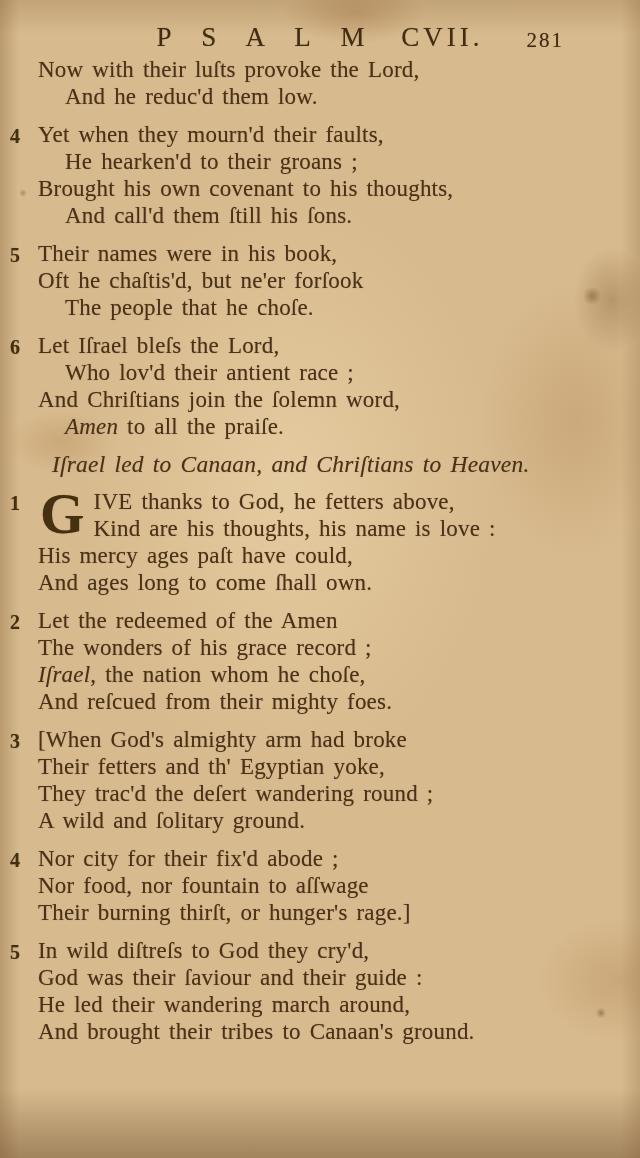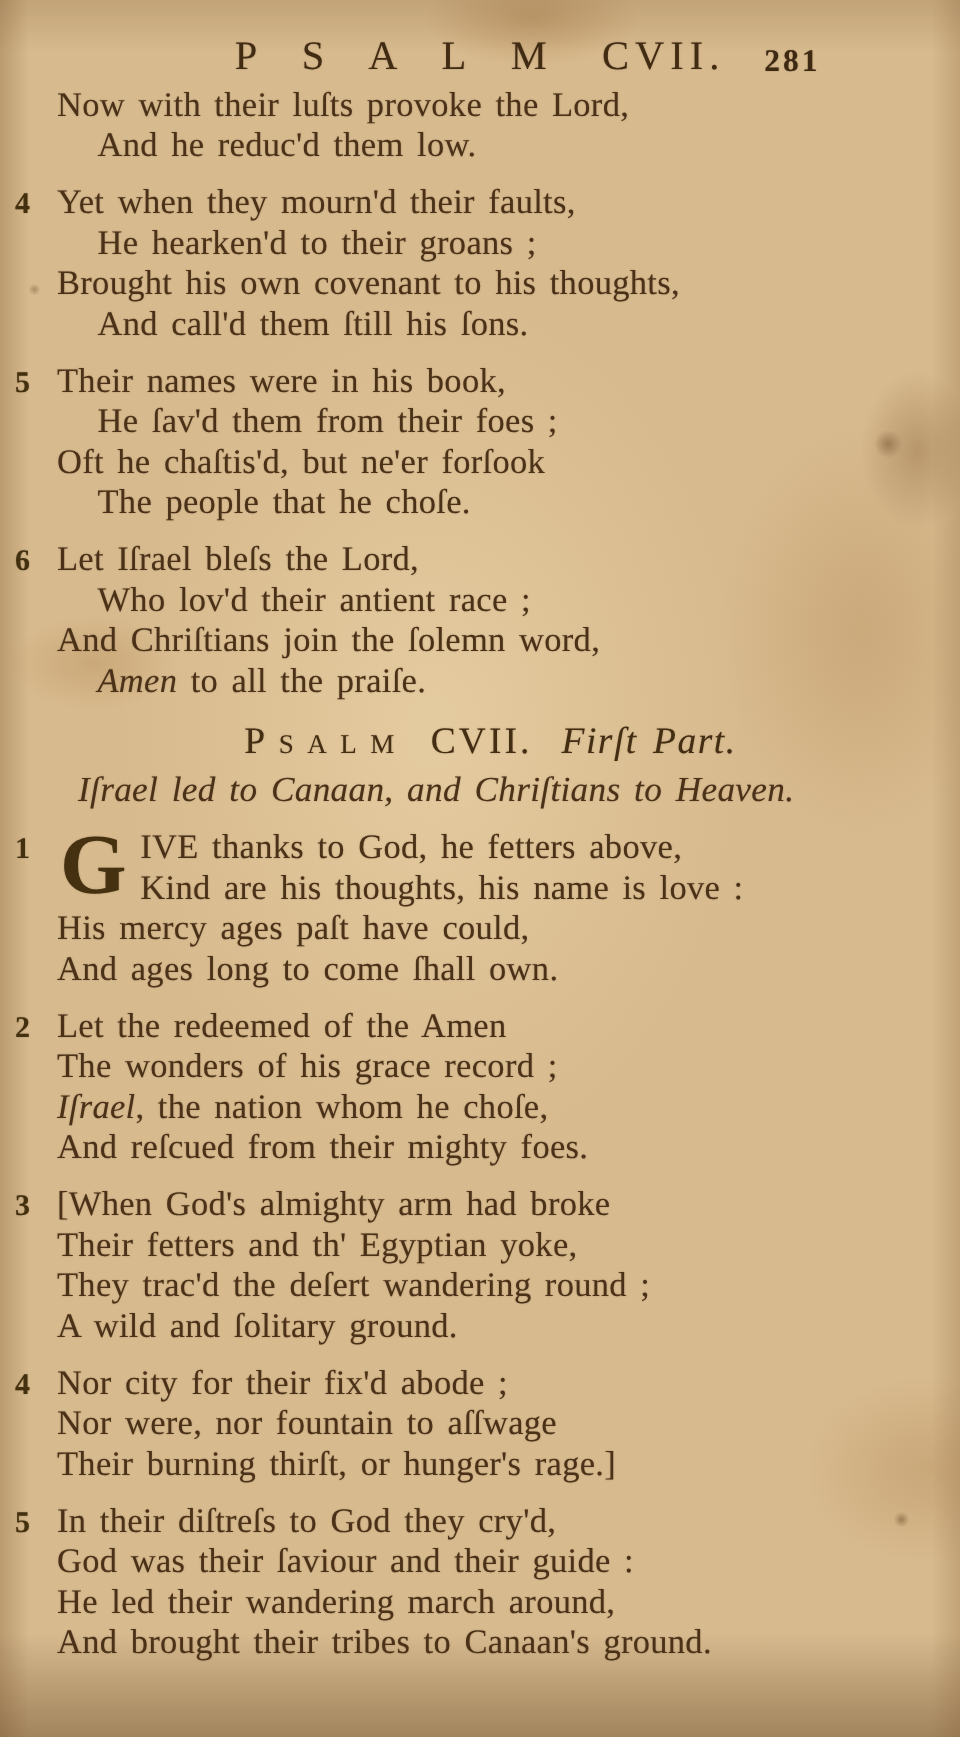--- a/index.html
+++ b/index.html
@@ -28,22 +28,22 @@
   .header-row { position: absolute; top: 22px; left: 0; right: 0; height: 34px; }
   .header-title {
     text-align: center;
     font-size: 27px;
     letter-spacing: 2px;
     color: #412b13;
   }
   .spaced-caps { letter-spacing: 12px; }
   .title-number { margin-left: 16px; letter-spacing: 4px; }
   .page-number {
-    position: absolute; top: 6px; right: 93px;
-    font-size: 21px; letter-spacing: 2px; font-weight: bold; color: #3e2a12;
+    position: absolute; top: 6px; right: 76px;
+    font-size: 21px; letter-spacing: 2px; font-weight: normal; color: #3e2a12;
   }
   .content {
     position: absolute;
     top: 56px; left: 38px; right: 24px;
     font-size: 23px;
     line-height: 27px;
     word-spacing: 3px;
     letter-spacing: 0.2px;
   }
   .stanza { position: relative; margin-bottom: 11px; }
@@ -104,38 +104,32 @@
       <span class="vnum">4</span>
       <div class="line">Yet when they mourn'd their faults,</div>
       <div class="line ind">He hearken'd to their groans ;</div>
       <div class="line">Brought his own covenant to his thoughts,</div>
       <div class="line ind">And call'd them ſtill his ſons.</div>
     </div>
 
     <div class="stanza">
       <span class="vnum">5</span>
       <div class="line">Their names were in his book,</div>
-      <div class="line ind">He ſav'd them from their foes ;</div>
       <div class="line">Oft he chaſtis'd, but ne'er forſook</div>
       <div class="line ind">The people that he choſe.</div>
     </div>
 
     <div class="stanza">
       <span class="vnum">6</span>
       <div class="line">Let Iſrael bleſs the Lord,</div>
       <div class="line ind">Who lov'd their antient race ;</div>
       <div class="line">And Chriſtians join the ſolemn word,</div>
       <div class="line ind"><span class="it">Amen</span><span> to all the praiſe.</span></div>
     </div>
 
-    <div class="part-heading ink">
-      <span class="small-caps">Psalm</span>
-      <span class="part-number">CVII.</span>
-      <span class="it part-label">Firſt Part.</span>
-    </div>
 
     <div class="subtitle it">Iſrael led to Canaan, and Chriſtians to Heaven.</div>
 
     <div class="stanza">
       <span class="vnum">1</span>
       <span class="dropcap">G</span>
       <div class="line">IVE thanks to God, he fetters above,</div>
       <div class="line ind2">Kind are his thoughts, his name is love :</div>
       <div class="line">His mercy ages paſt have could,</div>
       <div class="line">And ages long to come ſhall own.</div>
@@ -153,26 +147,26 @@
       <span class="vnum">3</span>
       <div class="line">[When God's almighty arm had broke</div>
       <div class="line">Their fetters and th' Egyptian yoke,</div>
       <div class="line">They trac'd the deſert wandering round ;</div>
       <div class="line">A wild and ſolitary ground.</div>
     </div>
 
     <div class="stanza">
       <span class="vnum">4</span>
       <div class="line">Nor city for their fix'd abode ;</div>
-      <div class="line">Nor were, nor fountain to aſſwage</div>
+      <div class="line">Nor food, nor fountain to aſſwage</div>
       <div class="line">Their burning thirſt, or hunger's rage.]</div>
     </div>
 
     <div class="stanza">
       <span class="vnum">5</span>
-      <div class="line">In their diſtreſs to God they cry'd,</div>
+      <div class="line">In wild diſtreſs to God they cry'd,</div>
       <div class="line">God was their ſaviour and their guide :</div>
       <div class="line">He led their wandering march around,</div>
       <div class="line">And brought their tribes to Canaan's ground.</div>
     </div>
 
   </div>
 </div>
 
 </body></html>

